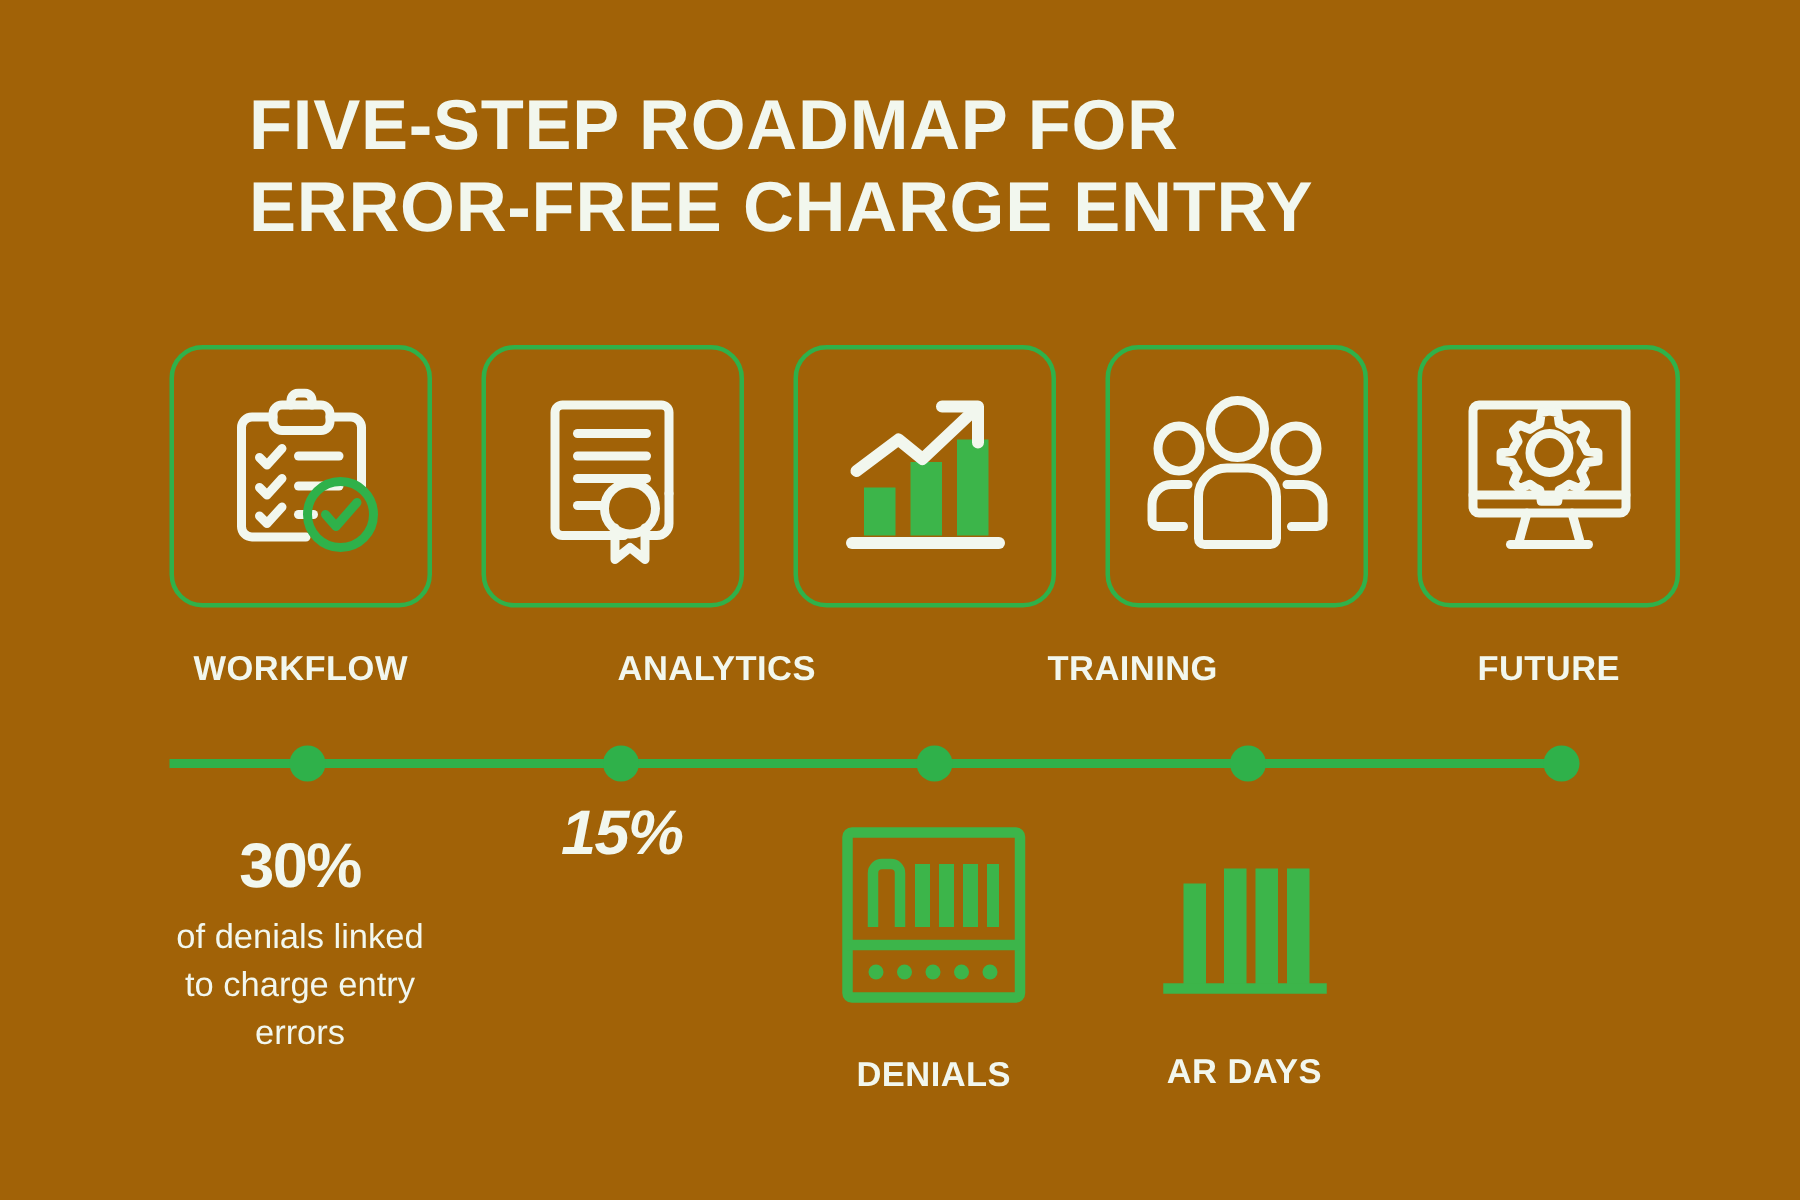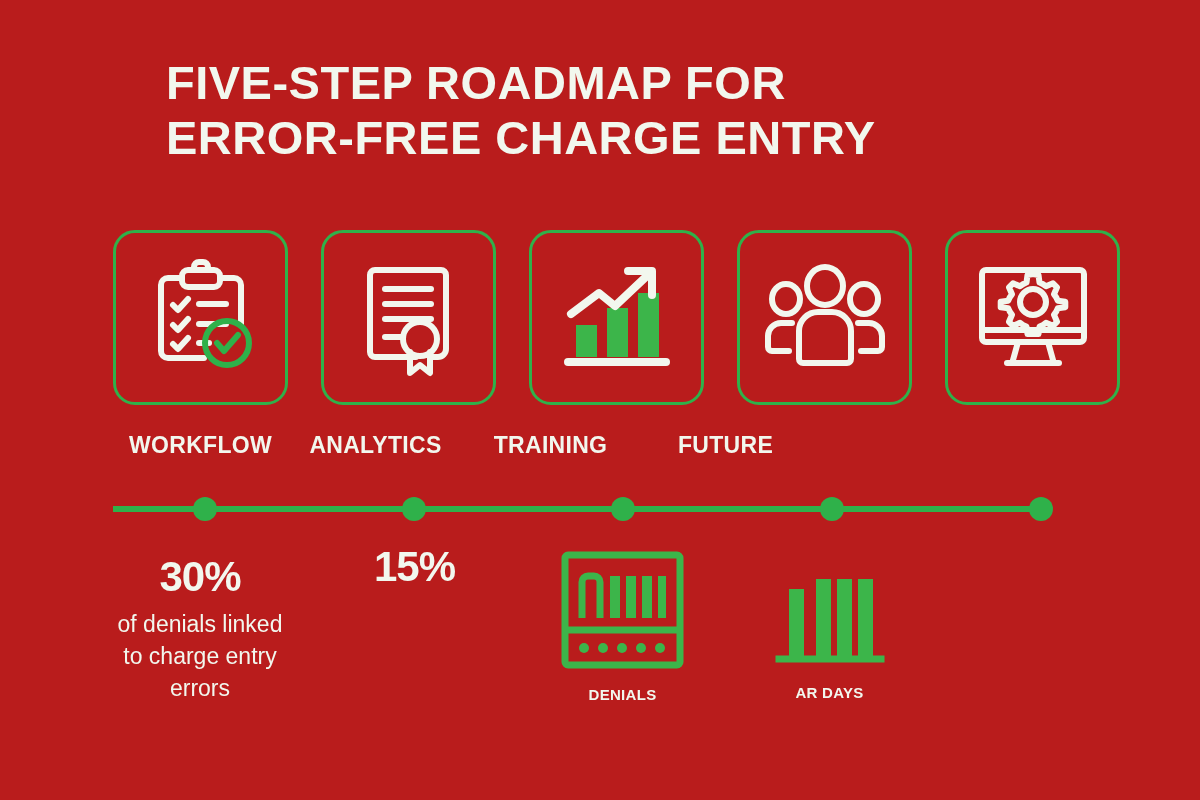--- a/index.html
+++ b/index.html
@@ -8,21 +8,21 @@
     background:#04361b;
     font-family:"Liberation Sans", sans-serif;
     overflow:hidden;
     position:relative;
     color:#f0f5ec;
   }
   #infographic {
     position:relative;
     width:1200px;
     height:800px;
-    background:#b91c1c;
+    background:#a16207;
   }
 
   
   .title-block {
     position:absolute;
     left:166px;
     top:55px;
     width:900px;
   }
   .title-line {
@@ -58,20 +58,21 @@
   }
   .step-card svg { display:block; }
 
   
   .labels-row {
     position:absolute;
     left:113px;
     top:432px;
     width:1007px;
     display:flex;
+    justify-content:space-between;
   }
   .step-label {
     width:175px;
     text-align:center;
     font-size:23px;
     font-weight:bold;
     letter-spacing:0.3px;
     color:#f2f7ee;
     text-transform:uppercase;
     white-space:nowrap;
@@ -115,32 +116,32 @@
     letter-spacing:-1px;
   }
   .stat-caption {
     font-size:23px;
     line-height:32px;
     color:#f2f7ee;
     font-weight:normal;
     text-align:center;
   }
   #stat-denials { left:110px; top:546px; width:180px; }
-  #stat-savings { left:332px; top:536px; width:165px; }
+  #stat-savings { left:332px; top:524px; width:165px;font-style:italic; }
 
   
   .mini {
     position:absolute;
     text-align:center;
   }
   #mini-denials { left:545px; top:550px; width:155px; }
   #mini-ardays  { left:752px; top:573px; width:155px; }
   .mini-label {
-    margin-top:12px;
-    font-size:15px;
+    margin-top:28px;
+    font-size:23px;
     font-weight:bold;
     color:#f2f7ee;
     letter-spacing:0.3px;
     text-transform:uppercase;
     white-space:nowrap;
   }
 </style>
 </head>
 <body>
 

